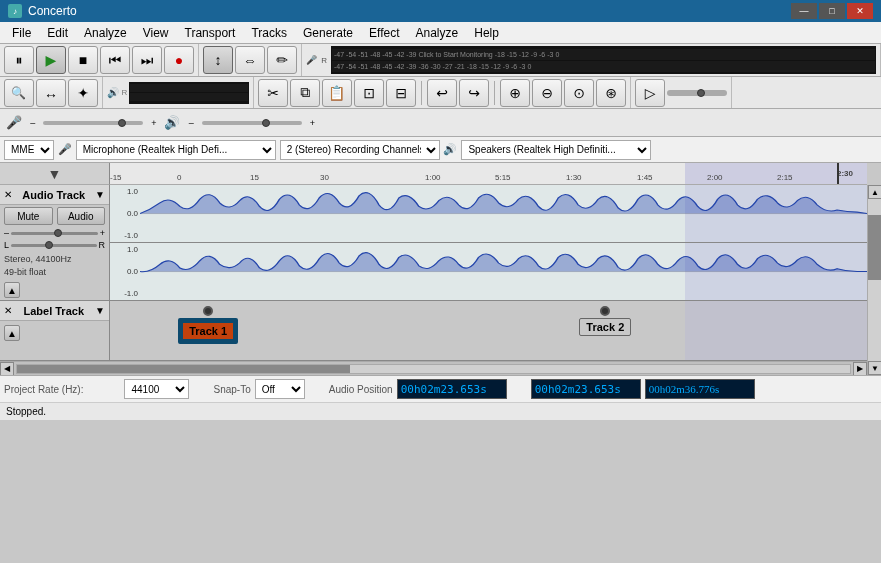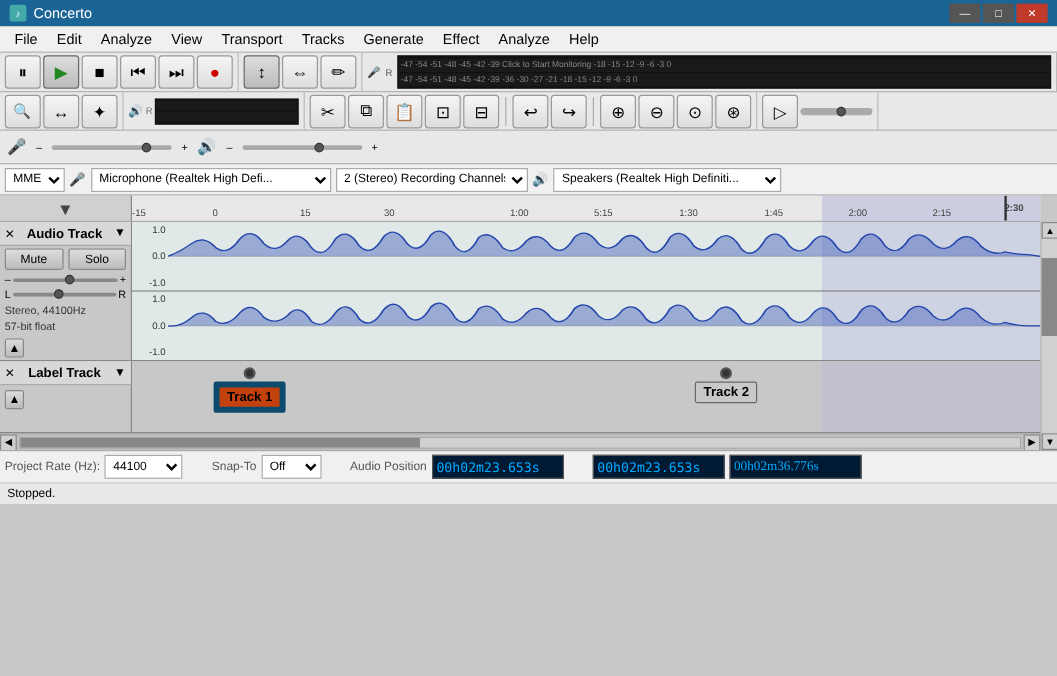--- a/index.html
+++ b/index.html
@@ -402,39 +402,39 @@
       <div style="display:flex;border-bottom:1px solid #888;">
 
         <div style="width:110px;background:#c8c8c8;border-right:1px solid #888;display:flex;flex-direction:column;flex-shrink:0;">
           <div style="display:flex;align-items:center;justify-content:space-between;padding:2px 4px;background:#d8d8d8;border-bottom:1px solid #aaa;height:20px;">
             <span style="font-size:10px;cursor:pointer;">✕</span>
             <span style="font-size:11px;font-weight:bold;">Audio Track</span>
             <span style="font-size:10px;cursor:pointer;">▼</span>
           </div>
           <div style="display:flex;gap:4px;padding:2px 4px;">
             <button class="mute-btn">Mute</button>
-            <button class="solo-btn">Solo</button>
+            <button class="solo-btn">Audio</button>
           </div>
           <div style="display:flex;align-items:center;padding:1px 4px;font-size:9px;gap:2px;">
             <span>–</span>
             <div style="flex:1;height:3px;background:#888;border-radius:2px;position:relative;">
               <div style="width:8px;height:8px;background:#555;border-radius:50%;border:1px solid #333;position:absolute;top:-2.5px;left:50%;"></div>
             </div>
             <span>+</span>
           </div>
           <div style="display:flex;align-items:center;padding:1px 4px;font-size:9px;gap:2px;">
             <span>L</span>
             <div style="flex:1;height:3px;background:#888;border-radius:2px;position:relative;">
               <div style="width:8px;height:8px;background:#555;border-radius:50%;border:1px solid #333;position:absolute;top:-2.5px;left:40%;"></div>
             </div>
             <span>R</span>
           </div>
           <div style="padding:2px 4px;font-size:9px;color:#333;line-height:1.4;">
             <div>Stereo, 44100Hz</div>
-            <div>57-bit float</div>
+            <div>49-bit float</div>
           </div>
           <div style="padding:2px 4px;">
             <button style="width:16px;height:16px;background:linear-gradient(to bottom,#ddd,#bbb);border:1px solid #888;font-size:10px;cursor:pointer;display:flex;align-items:center;justify-content:center;border-radius:2px;">▲</button>
           </div>
         </div>
 
         <div style="flex:1;position:relative;background:#e0e8e8;display:flex;flex-direction:column;">
 
           <div class="sel-overlay" style="left:76%;right:0;"></div>
 
@@ -525,21 +525,21 @@
       </div>
       <button class="v-scroll-btn">▼</button>
     </div>
   </div>
 
   <div class="bottom-bar">
     <div class="bottom-controls">
 
       <div class="bottom-group">
         <span class="bottom-label">Project Rate (Hz):</span>
-        <select class="bottom-select" style="width:65px;">
+        <select class="bottom-select" style="width:65px;margin-left:37px;">
           <option>44100</option>
         </select>
       </div>
 
       <div class="bottom-group">
         <span class="bottom-label">Snap-To</span>
         <select class="bottom-select" style="width:50px;">
           <option>Off</option>
         </select>
       </div>

